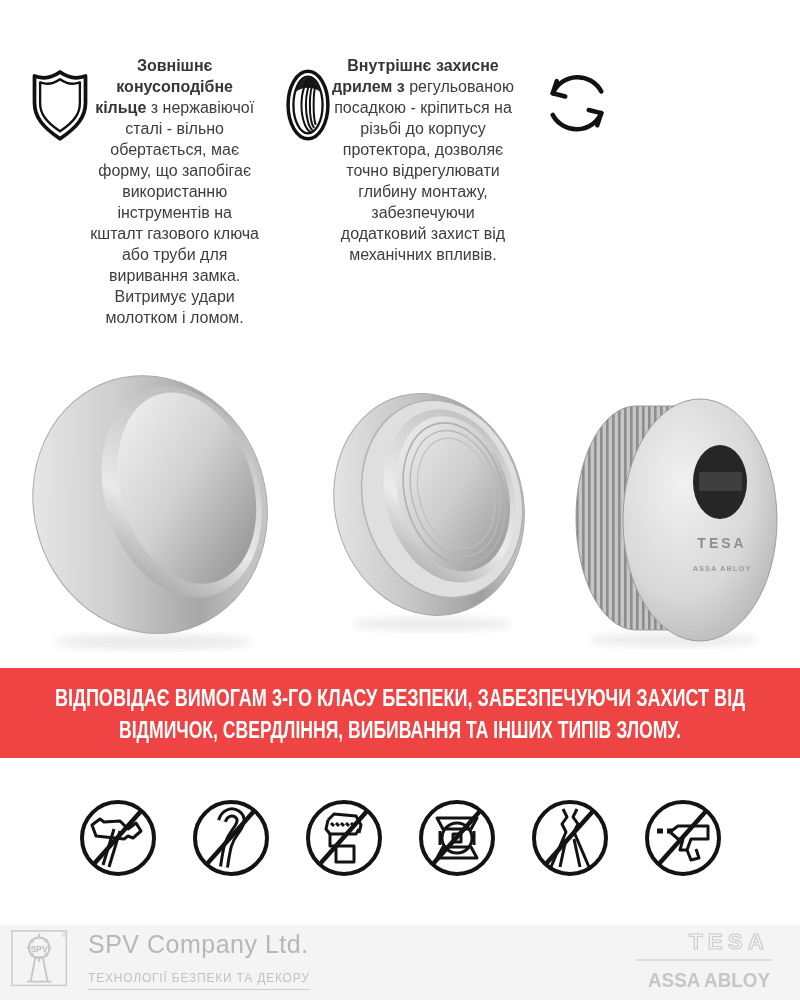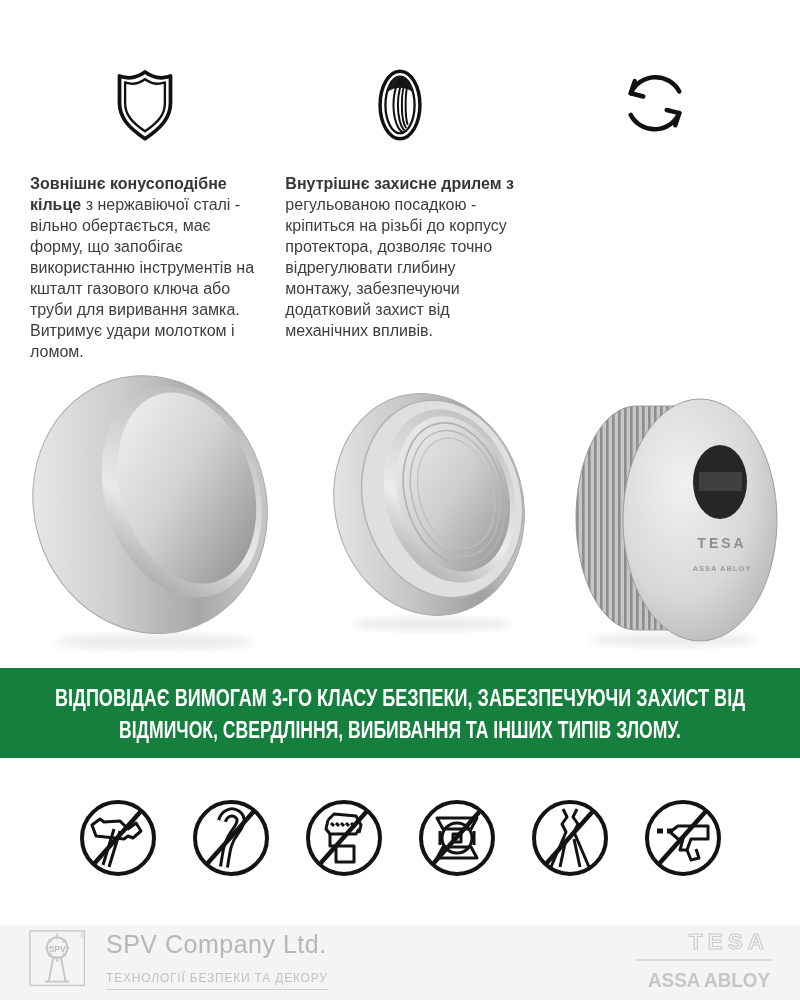--- a/index.html
+++ b/index.html
@@ -7,21 +7,21 @@
   .page {
     position:relative; width:800px; height:1000px; margin:0 auto;
     background:#ffffff; overflow:hidden;
     font-family:"Liberation Sans", sans-serif;
   }
   
   .features {
     position:absolute; top:55px; left:30px; width:740px;
     display:grid; grid-template-columns:1fr 1fr 1fr; column-gap:26px;
   }
-  .feature { display:flex; flex-direction:column; }
+  .feature { display:flex; flex-direction:row;text-align:center; }
   .feature-icon {
     height:100px; display:flex; align-items:center; justify-content:center;
     margin-bottom:18px;
   }
   .feature-text {
     font-size:16px; line-height:21px; color:#3d3d3d;
   }
   .feature-text b { font-weight:bold; color:#363636; }
   
   .products { position:absolute; top:358px; left:0; width:800px; height:300px; }
@@ -38,21 +38,21 @@
   .tools {
     position:absolute; top:792px; left:0; width:800px; height:92px;
     display:flex; justify-content:center; align-items:center; gap:33px;
   }
   .tool { width:80px; height:86px; }
   
   .footer {
     position:absolute; top:925px; left:0; width:800px; height:75px;
     background:#f4f4f4;
   }
-  .footer-left { position:absolute; left:28px; top:4px; display:flex; align-items:center;justify-content:flex-end; }
+  .footer-left { position:absolute; left:10px; top:4px; display:flex; align-items:center;justify-content:flex-end; }
   .spv-logo { width:62px; height:62px; margin-right:16px; }
   .footer-company .name {
     font-size:25px; color:#b7b7b7; letter-spacing:0.5px; font-weight:400;
   }
   .footer-company .tagline {
     font-size:12px; color:#c2c2c2; letter-spacing:0.8px;
     border-bottom:1px solid #cfcfcf; padding-bottom:4px; margin-top:12px;
   }
   .footer-right { position:absolute; right:26px; top:2px; width:150px; text-align:center; }
 </style>
@@ -184,21 +184,21 @@
       <path d="M66,10 H122 V234 H66 A60,112 0 0 1 66,10 Z" fill="url(#thr)" stroke="#9a9a9a" stroke-width="1"></path>
       <ellipse cx="122" cy="122" rx="15" ry="114" fill="#c9c9c9" stroke="#4a4a4a" stroke-width="2.5"></ellipse>
       <ellipse cx="130" cy="124" rx="77" ry="121" fill="url(#face)" stroke="#9e9e9e" stroke-width="1"></ellipse>
       <ellipse cx="150" cy="86" rx="27" ry="37" fill="#262626"></ellipse>
       <rect x="129" y="76" width="43" height="19" fill="#3f3f3f"></rect>
       <text x="152" y="152" text-anchor="middle" font-family="Liberation Sans, sans-serif" font-size="14" font-weight="bold" letter-spacing="3" fill="#8f8f8f">TESA</text>
       <text x="152" y="175" text-anchor="middle" font-family="Liberation Sans, sans-serif" font-size="7.5" font-weight="bold" letter-spacing="1" fill="#9b9b9b">ASSA ABLOY</text>
     </svg>
   </div>
 
-  <div class="banner" style="background:#15803d;">
+  <div class="banner" style="background:#ef4444;">
     <svg width="800" height="90" viewBox="0 0 800 90">
       <text x="400" y="38" text-anchor="middle" textLength="690" lengthAdjust="spacingAndGlyphs" font-family="Liberation Sans, sans-serif" font-size="24" font-weight="bold" fill="#ffffff">ВІДПОВІДАЄ ВИМОГАМ 3-ГО КЛАСУ БЕЗПЕКИ, ЗАБЕЗПЕЧУЮЧИ ЗАХИСТ ВІД</text>
       <text x="400" y="70" text-anchor="middle" textLength="562" lengthAdjust="spacingAndGlyphs" font-family="Liberation Sans, sans-serif" font-size="24" font-weight="bold" fill="#ffffff">ВІДМИЧОК, СВЕРДЛІННЯ, ВИБИВАННЯ ТА ІНШИХ ТИПІВ ЗЛОМУ.</text>
     </svg>
   </div>
 
   <div class="tools">
 
     <svg class="tool" viewBox="0 0 80 86">
       <circle cx="40" cy="43" r="36" fill="none" stroke="#131313" stroke-width="4"></circle>

